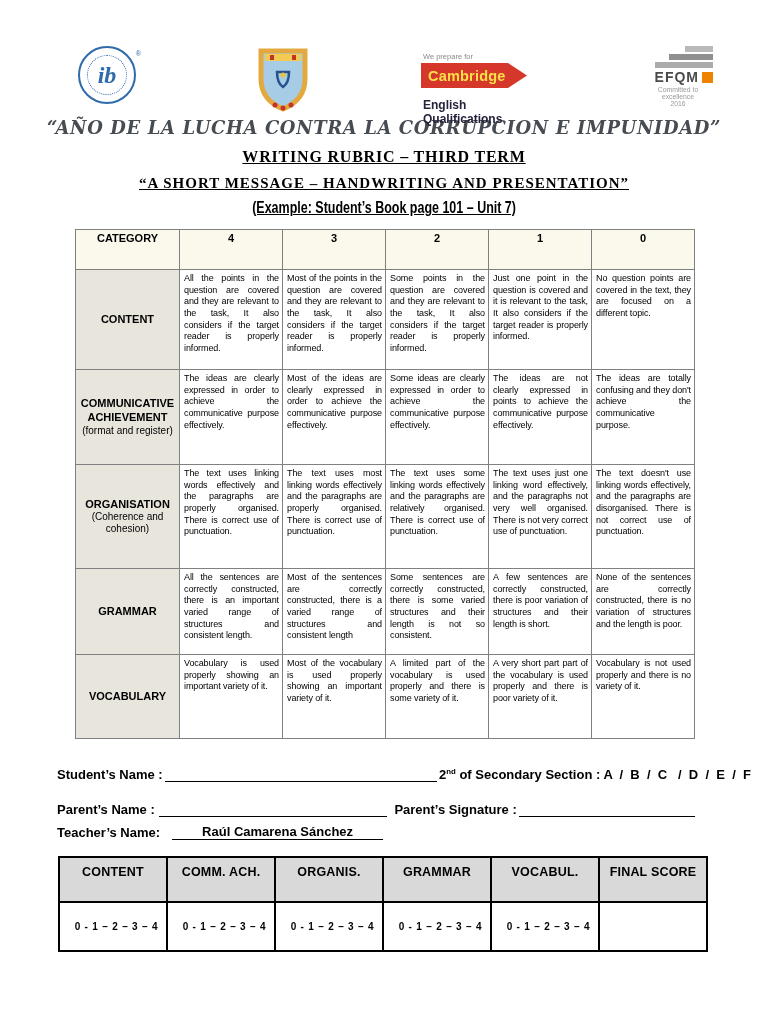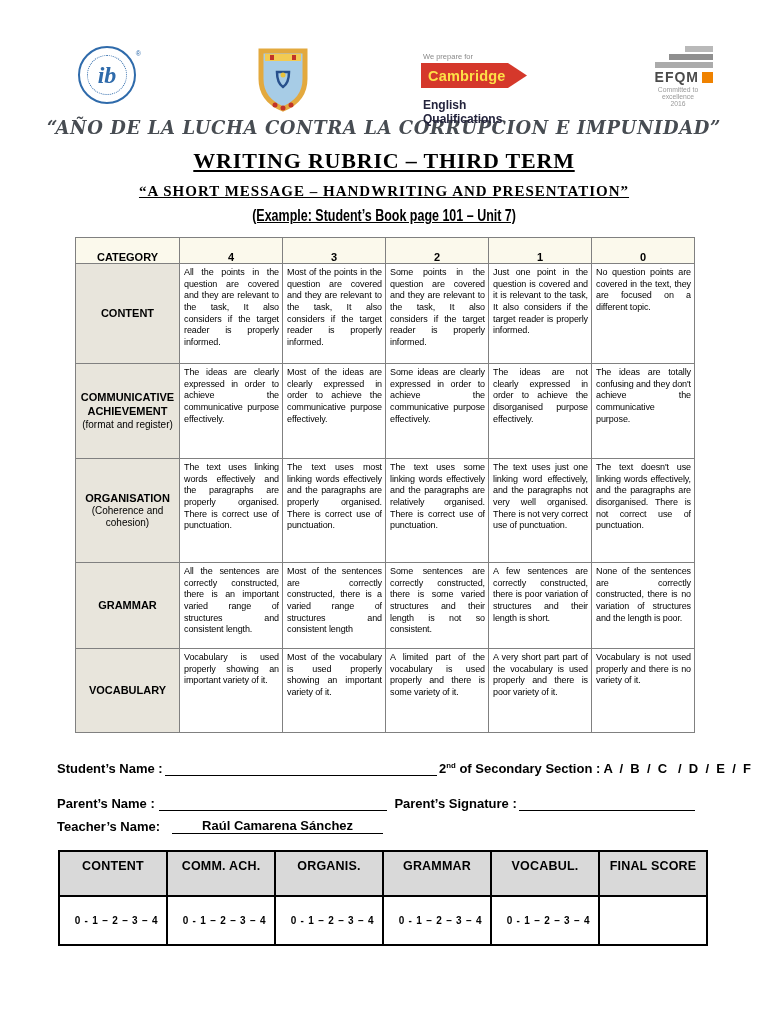--- a/index.html
+++ b/index.html
@@ -40,39 +40,39 @@
   .efqm-name { display: flex; align-items: center; justify-content: flex-end; margin-top: 2px; }
   .efqm-name span.txt { font-weight: bold; font-size: 14px; color: #4a4a4a; letter-spacing: 1px; line-height: 1; }
   .efqm-square { display: inline-block; width: 11px; height: 11px; background: var(--efqm-orange, #ef8200); margin-left: 3px; }
   .efqm-l1 { font-size: 6.8px; color: #9a9a9a; margin-top: 2px; }
   .efqm-l2 { font-size: 6.8px; color: #9a9a9a; }
 
   
   .motto { text-align: center; margin-top: 5px; font-family: "DejaVu Serif", serif;
     font-style: italic; font-weight: bold; font-size: 18px; letter-spacing: 0.6px; color: #474c52; }
   .title1 { text-align: center; margin-top: 10px; }
-  .title1 span { font-family: "Liberation Serif", serif; font-weight: bold; font-size: 22px;
+  .title1 span { font-family: "Liberation Serif", serif; font-weight: bold; font-size: 16px;
     letter-spacing: 0.8px; text-decoration: underline; }
   .title2 { text-align: center; margin-top: 8px; }
   .title2 span { font-family: "Liberation Serif", serif; font-weight: bold; font-size: 15px;
     letter-spacing: 1px; text-decoration: underline; }
   .title3 { text-align: center; margin-top: 7px; }
   .title3 span { display: inline-block; transform: scaleX(0.78); transform-origin: center;
     font-weight: bold; font-size: 16px; letter-spacing: 0px; text-decoration: underline; }
   .grade { text-align: center; margin-top: 7px; font-family: "Liberation Serif", serif;
     font-size: 13.5px; color: #5e6468; letter-spacing: 0.8px; font-weight: bold; }
   sup { font-size: 60%; vertical-align: super; }
 
   
   table.rubric { border-collapse: collapse; table-layout: fixed; width: 619px; margin: 12px 0 0 75px; }
   table.rubric td { border: 1px solid #808080; vertical-align: top; }
   table.rubric col.c0 { width: 104px; }
   table.rubric col.cx { width: 103px; }
-  tr.rhead td { background: var(--table-header-bg, #fbf9ec); height: 26px; text-align: center;
-    font-weight: bold; font-size: 11px; padding-top: 13px; }
+  tr.rhead td { background: var(--table-header-bg, #fbf9ec); height: 40px; text-align: center;
+    font-weight: bold; font-size: 11px; padding-top: 2px; }
   td.cat { background: var(--category-bg, #e8e5dc); vertical-align: middle !important; text-align: center; padding: 2px; }
   .catname { font-weight: bold; font-size: 11px; line-height: 1.25; }
   .catsub { font-size: 10px; line-height: 1.2; margin-top: 0; }
   td.cell { padding: 3px 3px 2px 4px; }
   td.cell p { font-size: 9px; line-height: 1.3; text-align: justify; letter-spacing: -0.1px; }
   tr.r0 td { height: 100px; }
   tr.r1 td { height: 95px; }
   tr.r2 td { height: 104px; }
   tr.r3 td { height: 86px; }
   tr.r4 td { height: 84px; }
@@ -193,21 +193,21 @@
       <td class="cell">
             <p>The ideas are clearly expressed in order to achieve the communicative purpose effectively.</p>
           </td>
       <td class="cell">
             <p>Most of the ideas are clearly expressed in order to achieve the communicative purpose effectively.</p>
           </td>
       <td class="cell">
             <p>Some ideas are clearly expressed in order to achieve the communicative purpose effectively.</p>
           </td>
       <td class="cell">
-            <p>The ideas are not clearly expressed in order to achieve the disorganised purpose effectively.</p>
+            <p>The ideas are not clearly expressed in points to achieve the communicative purpose effectively.</p>
           </td>
       <td class="cell">
             <p>The ideas are totally confusing and they don't achieve the communicative purpose.</p>
           </td>
     </tr>
     <tr class="r2">
       <td class="cat">
         <div class="catname">ORGANISATION</div>
         <div class="catsub">(Coherence and cohesion)</div>
       </td>

